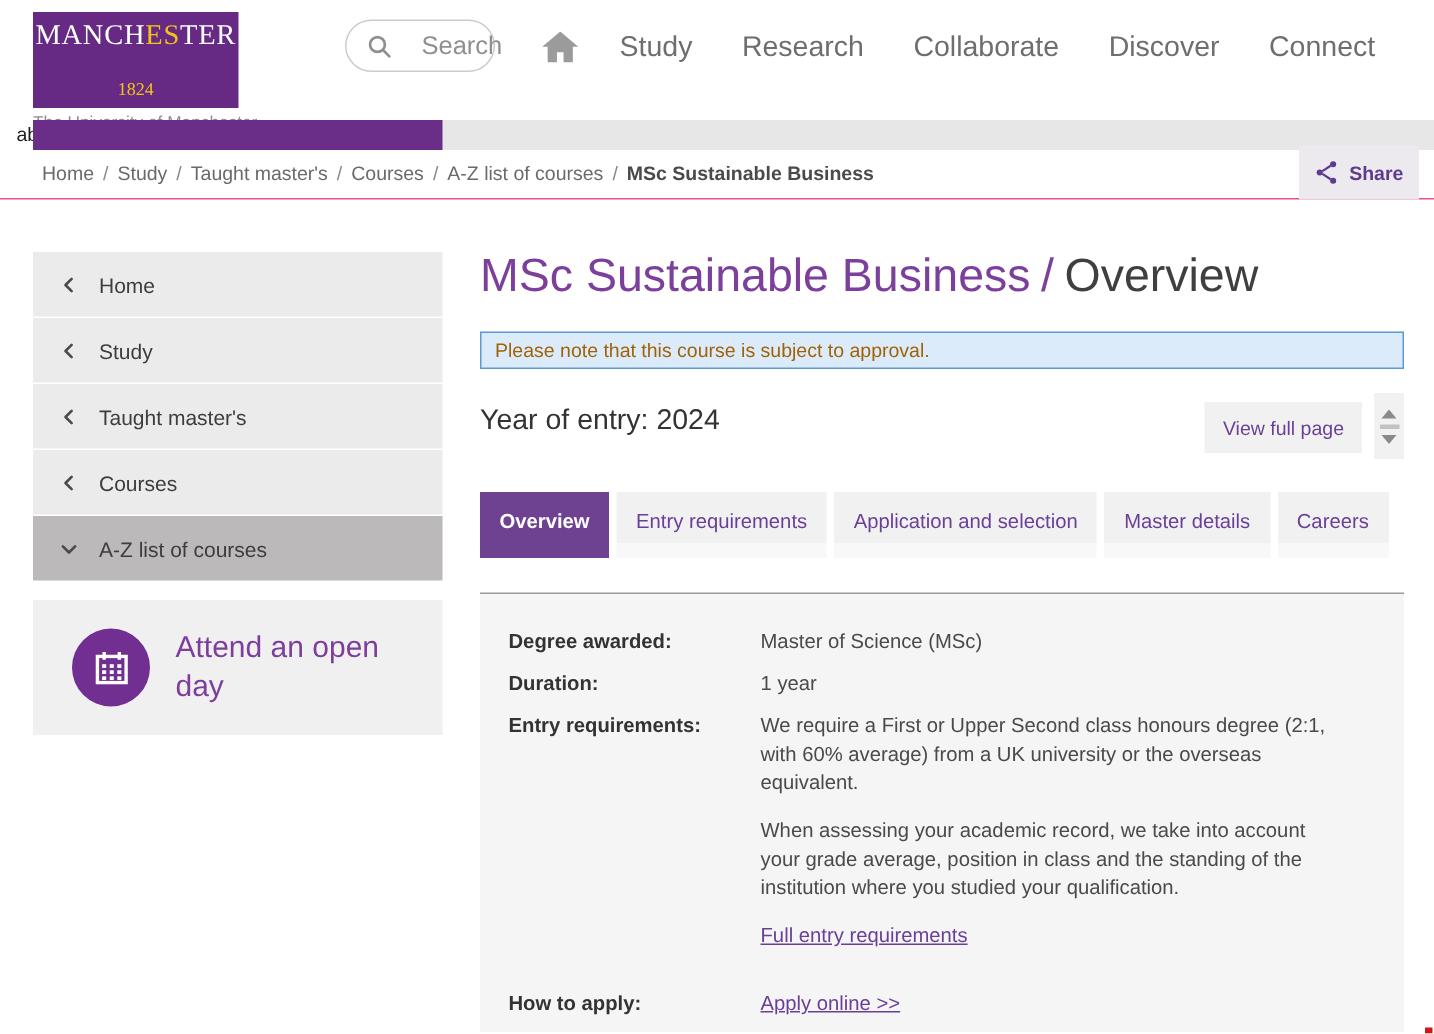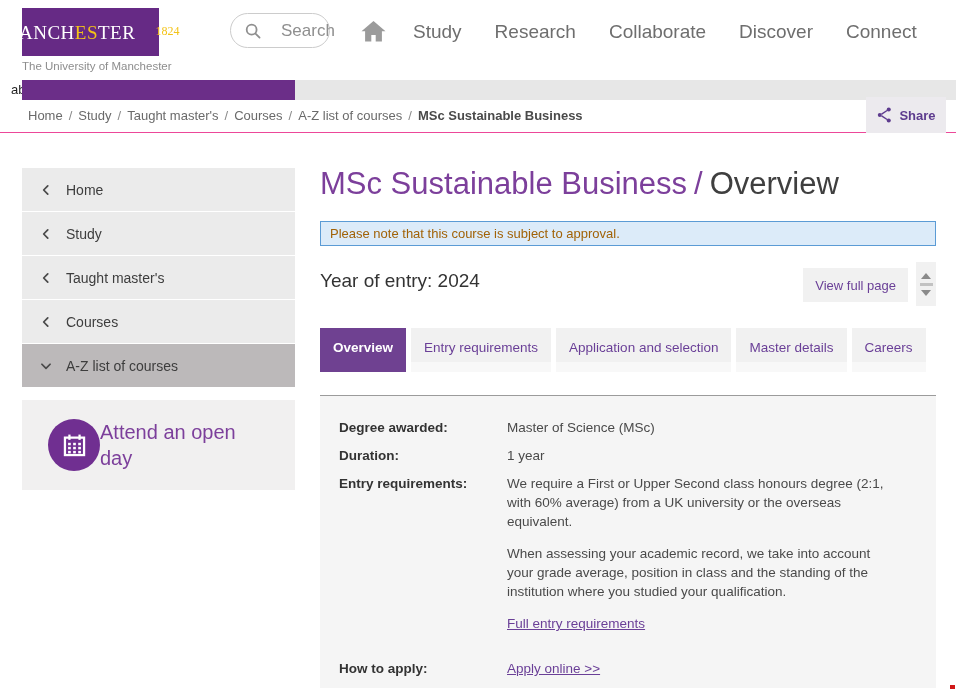--- a/index.html
+++ b/index.html
@@ -4,22 +4,22 @@
 <style>
   html,body{margin:0;padding:0;}
   body{
     width:956px;height:689px;position:relative;overflow:hidden;
     background:#fff;font-family:"Liberation Sans",sans-serif;
     -webkit-font-smoothing:antialiased;
   }
   
   .header{position:absolute;top:0;left:0;width:956px;height:80px;background:#fff;}
   .logo-block{position:absolute;left:22px;top:8px;cursor:pointer;text-decoration:none;display:block;}
-  .logo-rect{width:137px;height:48px;background:var(--brand-purple,#662a85);
-    display:flex;flex-direction:row;align-items:center;justify-content:center;gap:20px;}
+  .logo-rect{width:137px;height:64px;background:var(--brand-purple,#662a85);
+    display:flex;flex-direction:column;align-items:center;justify-content:center;gap:20px;}
   .logo-line1{font-family:"Liberation Serif",serif;color:#fff;font-size:19px;line-height:1;letter-spacing:.5px;}
   .logo-line1 .gold{color:var(--gold,#f3c317);}
   .logo-1824{font-family:"Liberation Serif",serif;color:var(--gold,#f3c317);font-size:12px;line-height:1.15;}
   .logo-tagline{margin-top:4px;color:#8d8d8d;font-size:11.5px;}
   .search-pill{position:absolute;left:230px;top:13px;width:100px;height:35px;box-sizing:border-box;
     border:1px solid #ccc;border-radius:18px;background:#fff;display:flex;align-items:center;
     gap:19px;padding-left:13px;color:#8f8f8f;font-size:17px;cursor:pointer;}
   .home-btn{position:absolute;left:361px;top:21px;cursor:pointer;}
   .nav{position:absolute;left:413px;top:21px;display:flex;gap:33px;font-size:19px;color:#6e6e6e;}
   .nav-item{cursor:pointer;white-space:nowrap;}
@@ -38,21 +38,21 @@
     background:#eceaee;display:flex;align-items:center;justify-content:center;gap:6px;
     color:var(--share-purple,#5d3b8e);font-size:13px;font-weight:bold;cursor:pointer;
     font-family:"Liberation Sans",sans-serif;}
   
   .sidebar{position:absolute;left:22px;top:168px;width:273px;}
   .side-item{height:43px;margin-bottom:1px;background:#ebebeb;display:flex;align-items:center;
     gap:13px;padding-left:17px;font-size:14px;color:#3d3d3d;cursor:pointer;box-sizing:border-box;}
   .side-item.active{background:#bcb9ba;}
   .side-item .chev{display:flex;align-items:center;}
   .open-day{margin-top:13px;height:90px;background:#f1f0f0;display:flex;align-items:center;
-    padding-left:26px;box-sizing:border-box;cursor:pointer;}
+    gap:17px;padding-left:26px;box-sizing:border-box;cursor:pointer;}
   .open-day-circle{width:52px;height:52px;border-radius:50%;background:var(--circle-purple,#702f91);
     display:flex;align-items:center;justify-content:center;flex:0 0 52px;}
   .open-day-label{color:var(--title-purple,#7c3f9b);font-size:20px;line-height:1.3;max-width:152px;}
   
   .main{position:absolute;left:320px;top:163px;width:616px;}
   .page-title{margin:0;font-size:31px;font-weight:400;line-height:42px;color:#3f3f3f;}
   .title-course{color:var(--title-purple,#7c3f9b);}
   .title-sep{margin:0 7px;color:var(--title-purple,#7c3f9b);}
   .notice{margin-top:16px;background:var(--notice-bg,#dcebf9);border:1px solid var(--notice-border,#5b9bd5);
     font-size:13px;color:#a16207;padding:4px 9px;}

